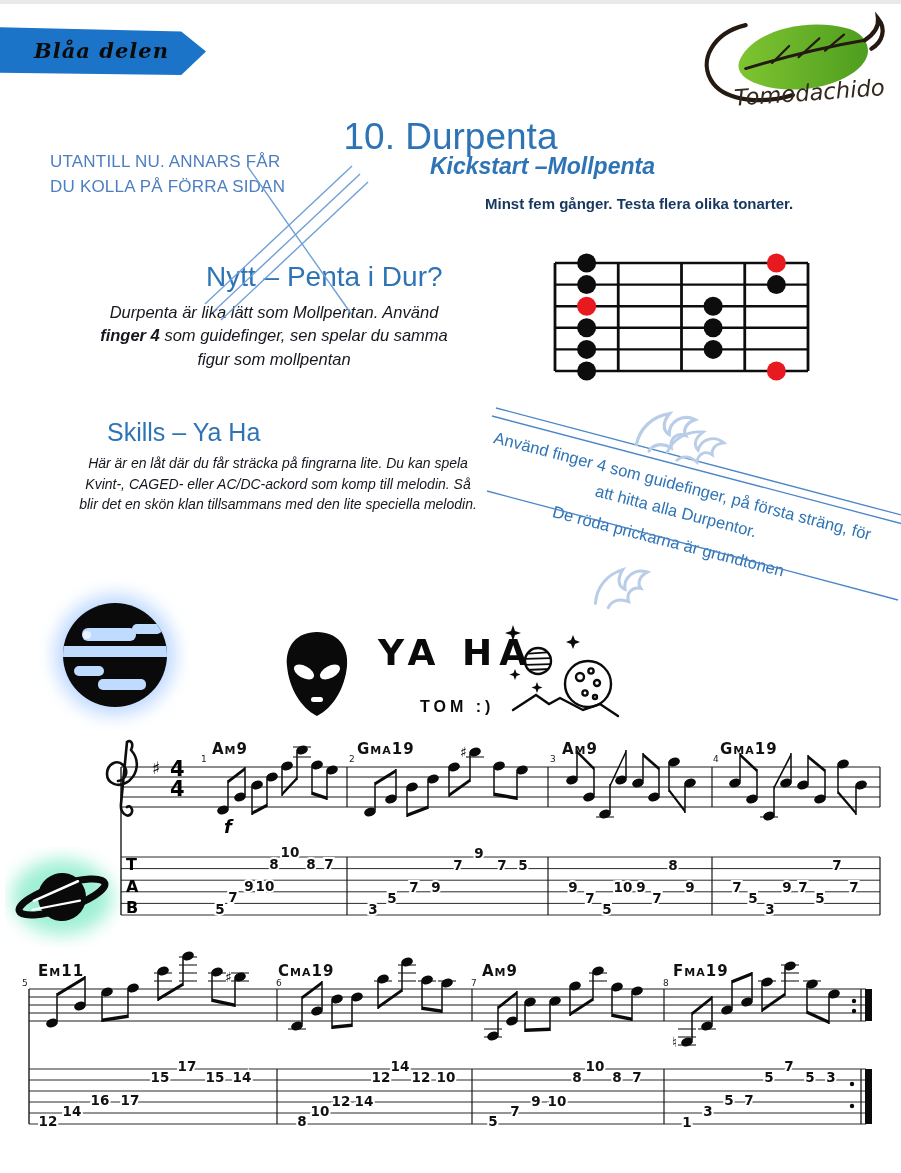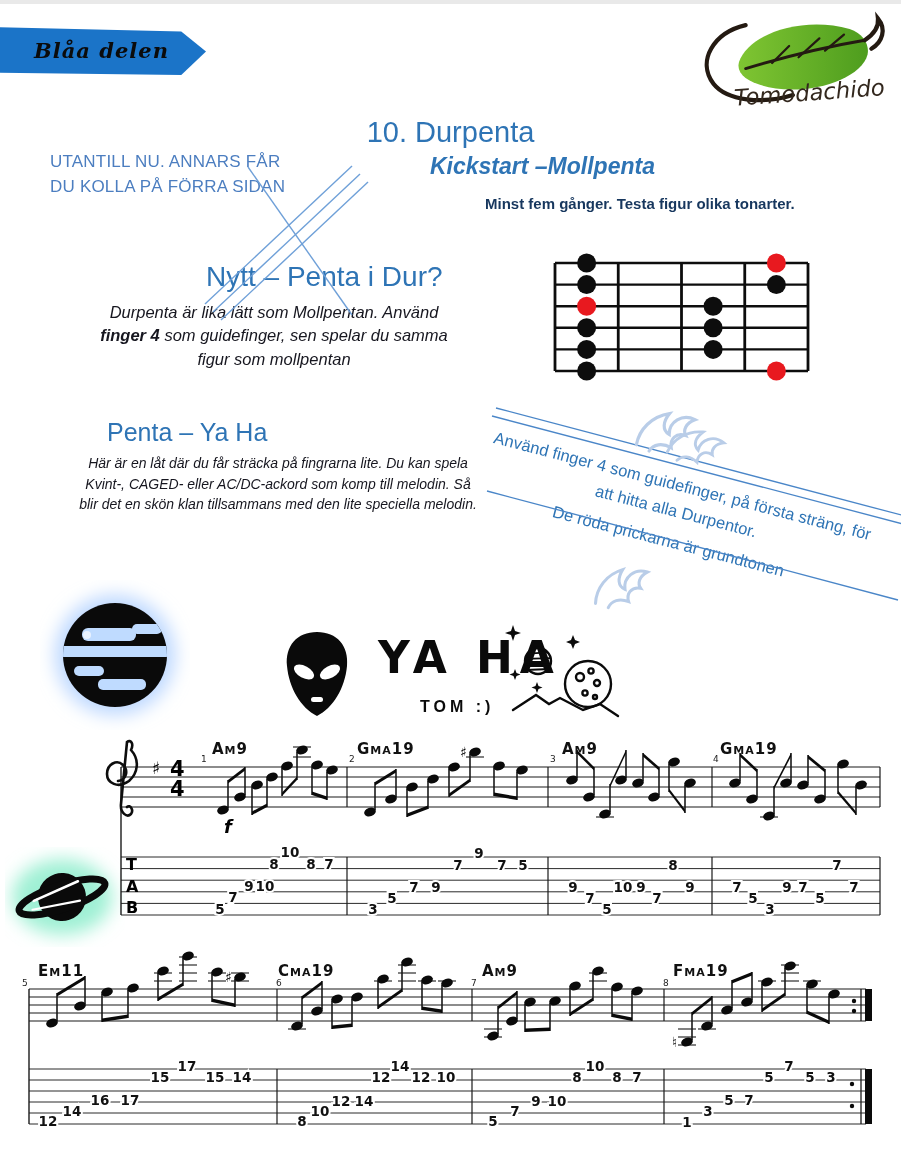--- a/index.html
+++ b/index.html
@@ -5,36 +5,36 @@
   html,body{margin:0;padding:0;background:#e9e9e9;}
   #page{position:relative;width:901px;height:1173px;background:#ffffff;overflow:hidden;
         font-family:"Liberation Sans",sans-serif;margin:4px auto;}
   .abs{position:absolute;}
   #ribbon{left:0;top:20px;width:206px;height:53px;background:#1B74C8;
           clip-path:polygon(0 6%,88% 14%,100% 52%,88% 96%,0 92%);
           display:flex;align-items:center;}
   #ribbon span{font-family:"DejaVu Serif",serif;font-style:italic;font-weight:bold;
                font-size:21px;color:#0b0b0b;padding-left:34px;letter-spacing:1px;}
   #title{left:50%;top:112px;transform:translateX(-50%);white-space:nowrap;
-         font-size:29px;color:#2E74B5;font-weight:500;}
+         font-size:37px;color:#2E74B5;font-weight:500;}
   #sidenote{left:50px;top:146px;width:300px;color:#4C7EC0;font-size:17px;
             line-height:1.45;font-weight:500;letter-spacing:.2px;}
   #kickstart{left:430px;top:149px;font-size:23px;font-style:italic;color:#2E74B5;font-weight:600;white-space:nowrap;text-align:center;}
   #minst{left:485px;top:191px;font-size:15px;font-weight:700;color:#17375E;white-space:nowrap;}
   #nytt-h{left:206px;top:257px;font-size:28px;color:#2E74B5;font-weight:500;white-space:nowrap;}
   #nytt-b{left:88px;top:297px;width:372px;font-size:16.5px;font-style:italic;color:#16161f;
           text-align:center;line-height:1.42;}
   #nytt-b b{font-style:italic;text-align:right;}
   #skills-h{left:107px;top:414px;font-size:25px;color:#2E74B5;font-weight:500;white-space:nowrap;}
   #skills-b{left:78px;top:449px;width:400px;font-size:14px;font-style:italic;color:#16161f;
             text-align:center;line-height:1.48;}
   #rotnote{left:492px;top:420px;width:400px;transform:rotate(14.5deg);transform-origin:0 0;
            color:#2E74B5;font-size:16.5px;text-align:center;line-height:1.55;font-weight:500;}
   #rotnote .l2{margin-top:6px;}
-  #yaha{left:378px;top:628px;font-size:44px;font-weight:900;letter-spacing:7px;color:#0a0a0a;
+  #yaha{left:378px;top:628px;font-size:36px;font-weight:900;letter-spacing:7px;color:#0a0a0a;
         font-family:"DejaVu Sans",sans-serif;}
   #tom{left:420px;top:694px;font-size:16px;font-weight:700;letter-spacing:4px;color:#0a0a0a;}
   #score-layer{left:0;top:0;width:901px;height:1173px;}
   svg text{font-family:"DejaVu Sans",sans-serif;}
   svg text.chord{font-variant:small-caps;font-weight:700;letter-spacing:1px;}
 </style>
 </head>
 <body>
 
 <div id="page">
@@ -61,26 +61,26 @@
   </div>
 
   <div id="title" class="abs">10. Durpenta</div>
 
   <div id="sidenote" class="abs">
     <div>UTANTILL NU. ANNARS FÅR</div>
     <div>DU KOLLA PÅ FÖRRA SIDAN</div>
   </div>
 
   <div id="kickstart" class="abs">Kickstart –Mollpenta</div>
-  <div id="minst" class="abs">Minst fem gånger. Testa figur olika tonarter.</div>
+  <div id="minst" class="abs">Minst fem gånger. Testa flera olika tonarter.</div>
 
   <div id="nytt-h" class="abs">Nytt – Penta i Dur?</div>
   <div id="nytt-b" class="abs"><span>Durpenta är lika lätt som Mollpentan. Använd </span><b>finger 4</b><span> som guidefinger, sen spelar du samma figur som mollpentan</span></div>
 
-  <div id="skills-h" class="abs">Penta – Ya Ha</div>
+  <div id="skills-h" class="abs">Skills – Ya Ha</div>
   <div id="skills-b" class="abs">Här är en låt där du får sträcka på fingrarna lite. Du kan spela Kvint-, CAGED- eller AC/DC-ackord som komp till melodin. Så blir det en skön klan tillsammans med den lite speciella melodin.</div>
 
   <div id="rotnote" class="abs">
     <div class="l1">Använd finger 4 som guidefinger, på första sträng, för att hitta alla Durpentor.</div>
     <div class="l2">De röda prickarna är grundtonen</div>
   </div>
 
   <div class="abs" style="left:40px;top:576px;width:150px;height:150px;">
     <svg width="150" height="150" viewBox="0 0 150 150">
       <defs>

